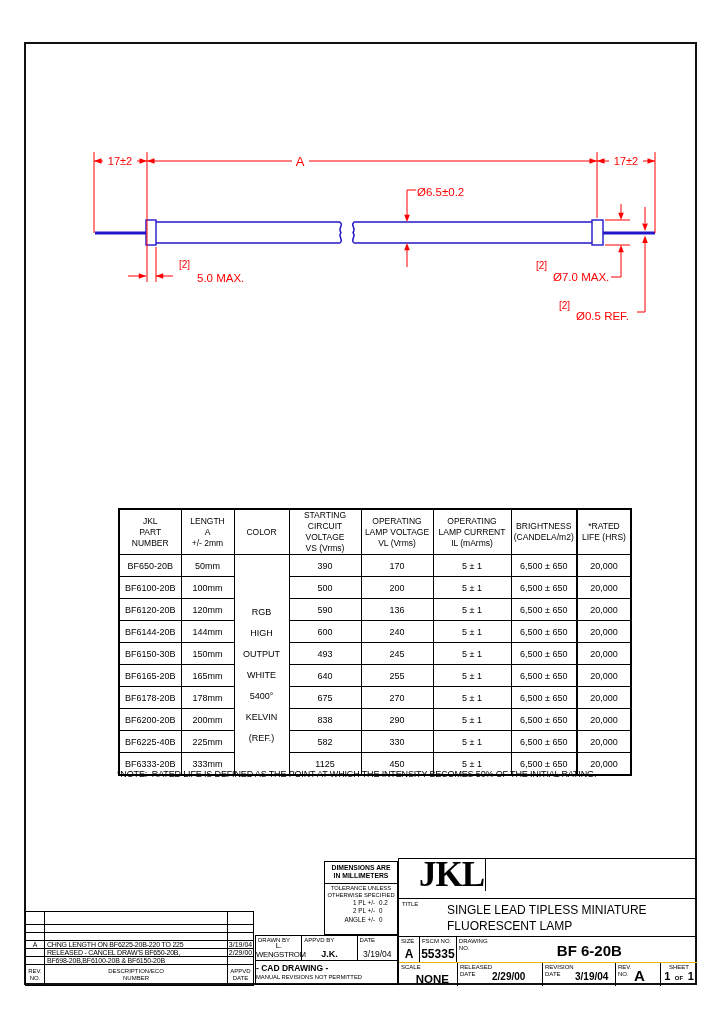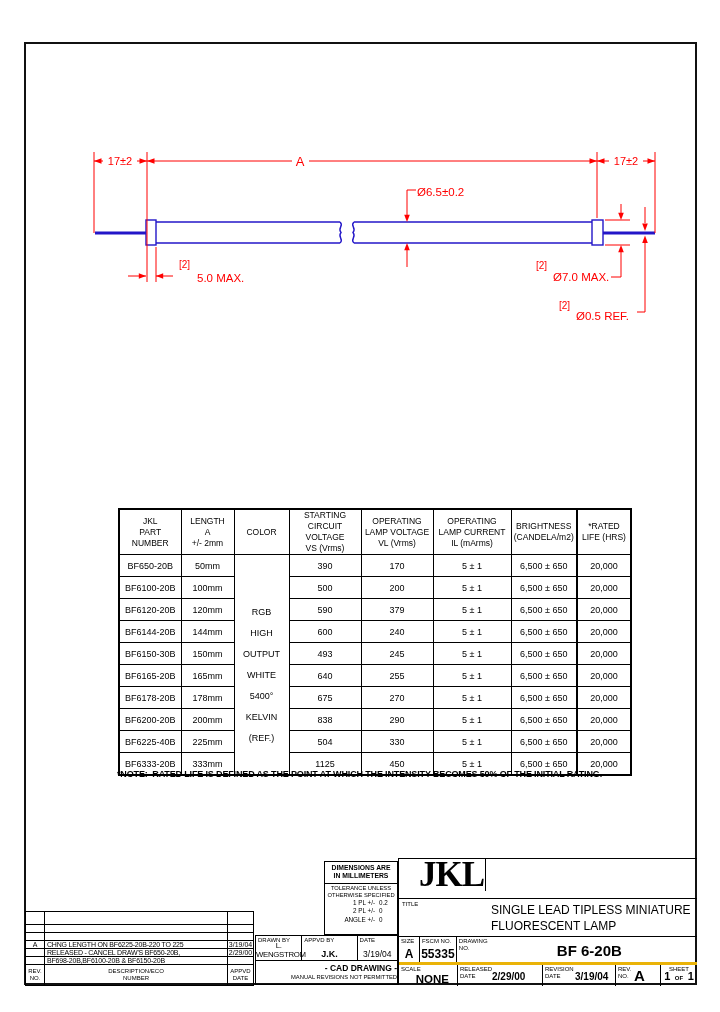--- a/index.html
+++ b/index.html
@@ -14,21 +14,21 @@
   .spec{position:absolute;left:118px;top:508px;border-collapse:collapse;
         table-layout:fixed;border:2px solid #000;background:#fff;}
   .spec th,.spec td{border:1px solid #000;padding:0;text-align:center;vertical-align:middle;}
   .spec th{font-weight:normal;font-size:8.5px;line-height:1.3;height:39px;}
   .spec td{font-size:9px;height:21px;}
   .spec .life{border-left:2px solid #000;}
   .ml{white-space:pre-line;}
   .colorcell{vertical-align:top;}
   .colorcell div{white-space:pre-line;line-height:21px;padding-top:21px;font-size:9px;}
 
-  .note{position:absolute;left:117px;top:769px;font-size:9px;font-weight:bold;
+  .note{position:absolute;left:117px;top:769px;font-size:9px;font-weight:normal;
         letter-spacing:-0.15px;white-space:pre;}
 
   
   .tblock{position:absolute;left:24px;top:855px;width:673px;height:130px;}
   .tblock .lab{font-size:6px;line-height:1.15;text-align:left;}
 
   .rev{position:absolute;left:1px;top:56px;border-collapse:collapse;table-layout:fixed;}
   .rev td{border:1px solid #000;padding:0;font-size:7px;line-height:7px;
           text-align:center;overflow:hidden;}
   .rev .r13{height:13px;}.rev .r8{height:8px;}
@@ -52,34 +52,34 @@
   .right-sec{position:absolute;left:374px;top:3px;width:299px;height:127px;
              border-left:1px solid #000;border-top:1px solid #000;box-sizing:border-box;}
   .logo-row{position:absolute;left:0;top:0;width:100%;height:40px;border-bottom:1px solid #000;box-sizing:border-box;}
   .jkl{position:absolute;left:20px;top:-4px;font-family:"Liberation Serif",serif;
        font-weight:bold;font-size:35px;letter-spacing:-1px;}
   .jkl-div{position:absolute;left:86px;top:0;width:1px;height:32px;background:#000;}
   .company{position:absolute;left:92px;top:16px;font-family:"Liberation Serif",serif;
            font-weight:bold;font-size:13.5px;letter-spacing:0.2px;}
   .title-row{position:absolute;left:0;top:40px;width:100%;height:37px;box-sizing:border-box;}
   .title-lab{position:absolute;left:3px;top:2px;font-size:6px;}
-  .title-text{position:absolute;left:48px;top:4px;font-size:12px;line-height:1.3;white-space:pre-line;margin-left:44px;}
+  .title-text{position:absolute;left:48px;top:4px;font-size:12px;line-height:1.3;white-space:pre-line;}
   .info1{position:absolute;left:0;top:77px;width:100%;height:26px;border-top:1px solid #000;
          box-sizing:border-box;display:flex;}
-  .info2{position:absolute;left:0;top:103px;width:100%;height:24px;border-top:3px solid #eab308;
+  .info2{position:absolute;left:0;top:103px;width:100%;height:24px;border-top:1px solid #eab308;
          box-sizing:border-box;display:flex;}
   .cell{box-sizing:border-box;border-right:1px solid #000;position:relative;}
   .cell:last-child{border-right:none;}
   .cell .lab{position:absolute;left:2px;top:1px;white-space:pre-line;}
   .val-c{position:absolute;left:0;right:0;bottom:1px;text-align:center;}
 
   .mid-bottom{position:absolute;left:231px;top:80px;width:143px;height:50px;
               box-sizing:border-box;border:1px solid #000;}
   .mb-row1{display:flex;height:25px;border-bottom:1px solid #000;box-sizing:border-box;}
-  .mb-row2{height:24px;text-align:right;}
+  .mb-row2{height:24px;text-align:left;}
   .cad1{font-size:8.5px;font-weight:bold;margin-top:2px;}
   .cad2{font-size:5.8px;margin-top:1px;}
 </style>
 </head>
 <body>
 
 <div class="sheet"></div>
 
 <svg class="lamp-svg" width="720" height="340" viewBox="0 0 720 340">
 
@@ -202,21 +202,21 @@
       <td>500</td>
       <td>200</td>
       <td>5 ± 1</td>
       <td>6,500 ± 650</td>
       <td class="life">20,000</td>
     </tr>
     <tr>
       <td>BF6120-20B</td>
       <td>120mm</td>
       <td>590</td>
-      <td>379</td>
+      <td>136</td>
       <td>5 ± 1</td>
       <td>6,500 ± 650</td>
       <td class="life">20,000</td>
     </tr>
     <tr>
       <td>BF6144-20B</td>
       <td>144mm</td>
       <td>600</td>
       <td>240</td>
       <td>5 ± 1</td>
@@ -255,21 +255,21 @@
       <td>200mm</td>
       <td>838</td>
       <td>290</td>
       <td>5 ± 1</td>
       <td>6,500 ± 650</td>
       <td class="life">20,000</td>
     </tr>
     <tr>
       <td>BF6225-40B</td>
       <td>225mm</td>
-      <td>504</td>
+      <td>582</td>
       <td>330</td>
       <td>5 ± 1</td>
       <td>6,500 ± 650</td>
       <td class="life">20,000</td>
     </tr>
     <tr>
       <td>BF6333-20B</td>
       <td>333mm</td>
       <td>1125</td>
       <td>450</td>

